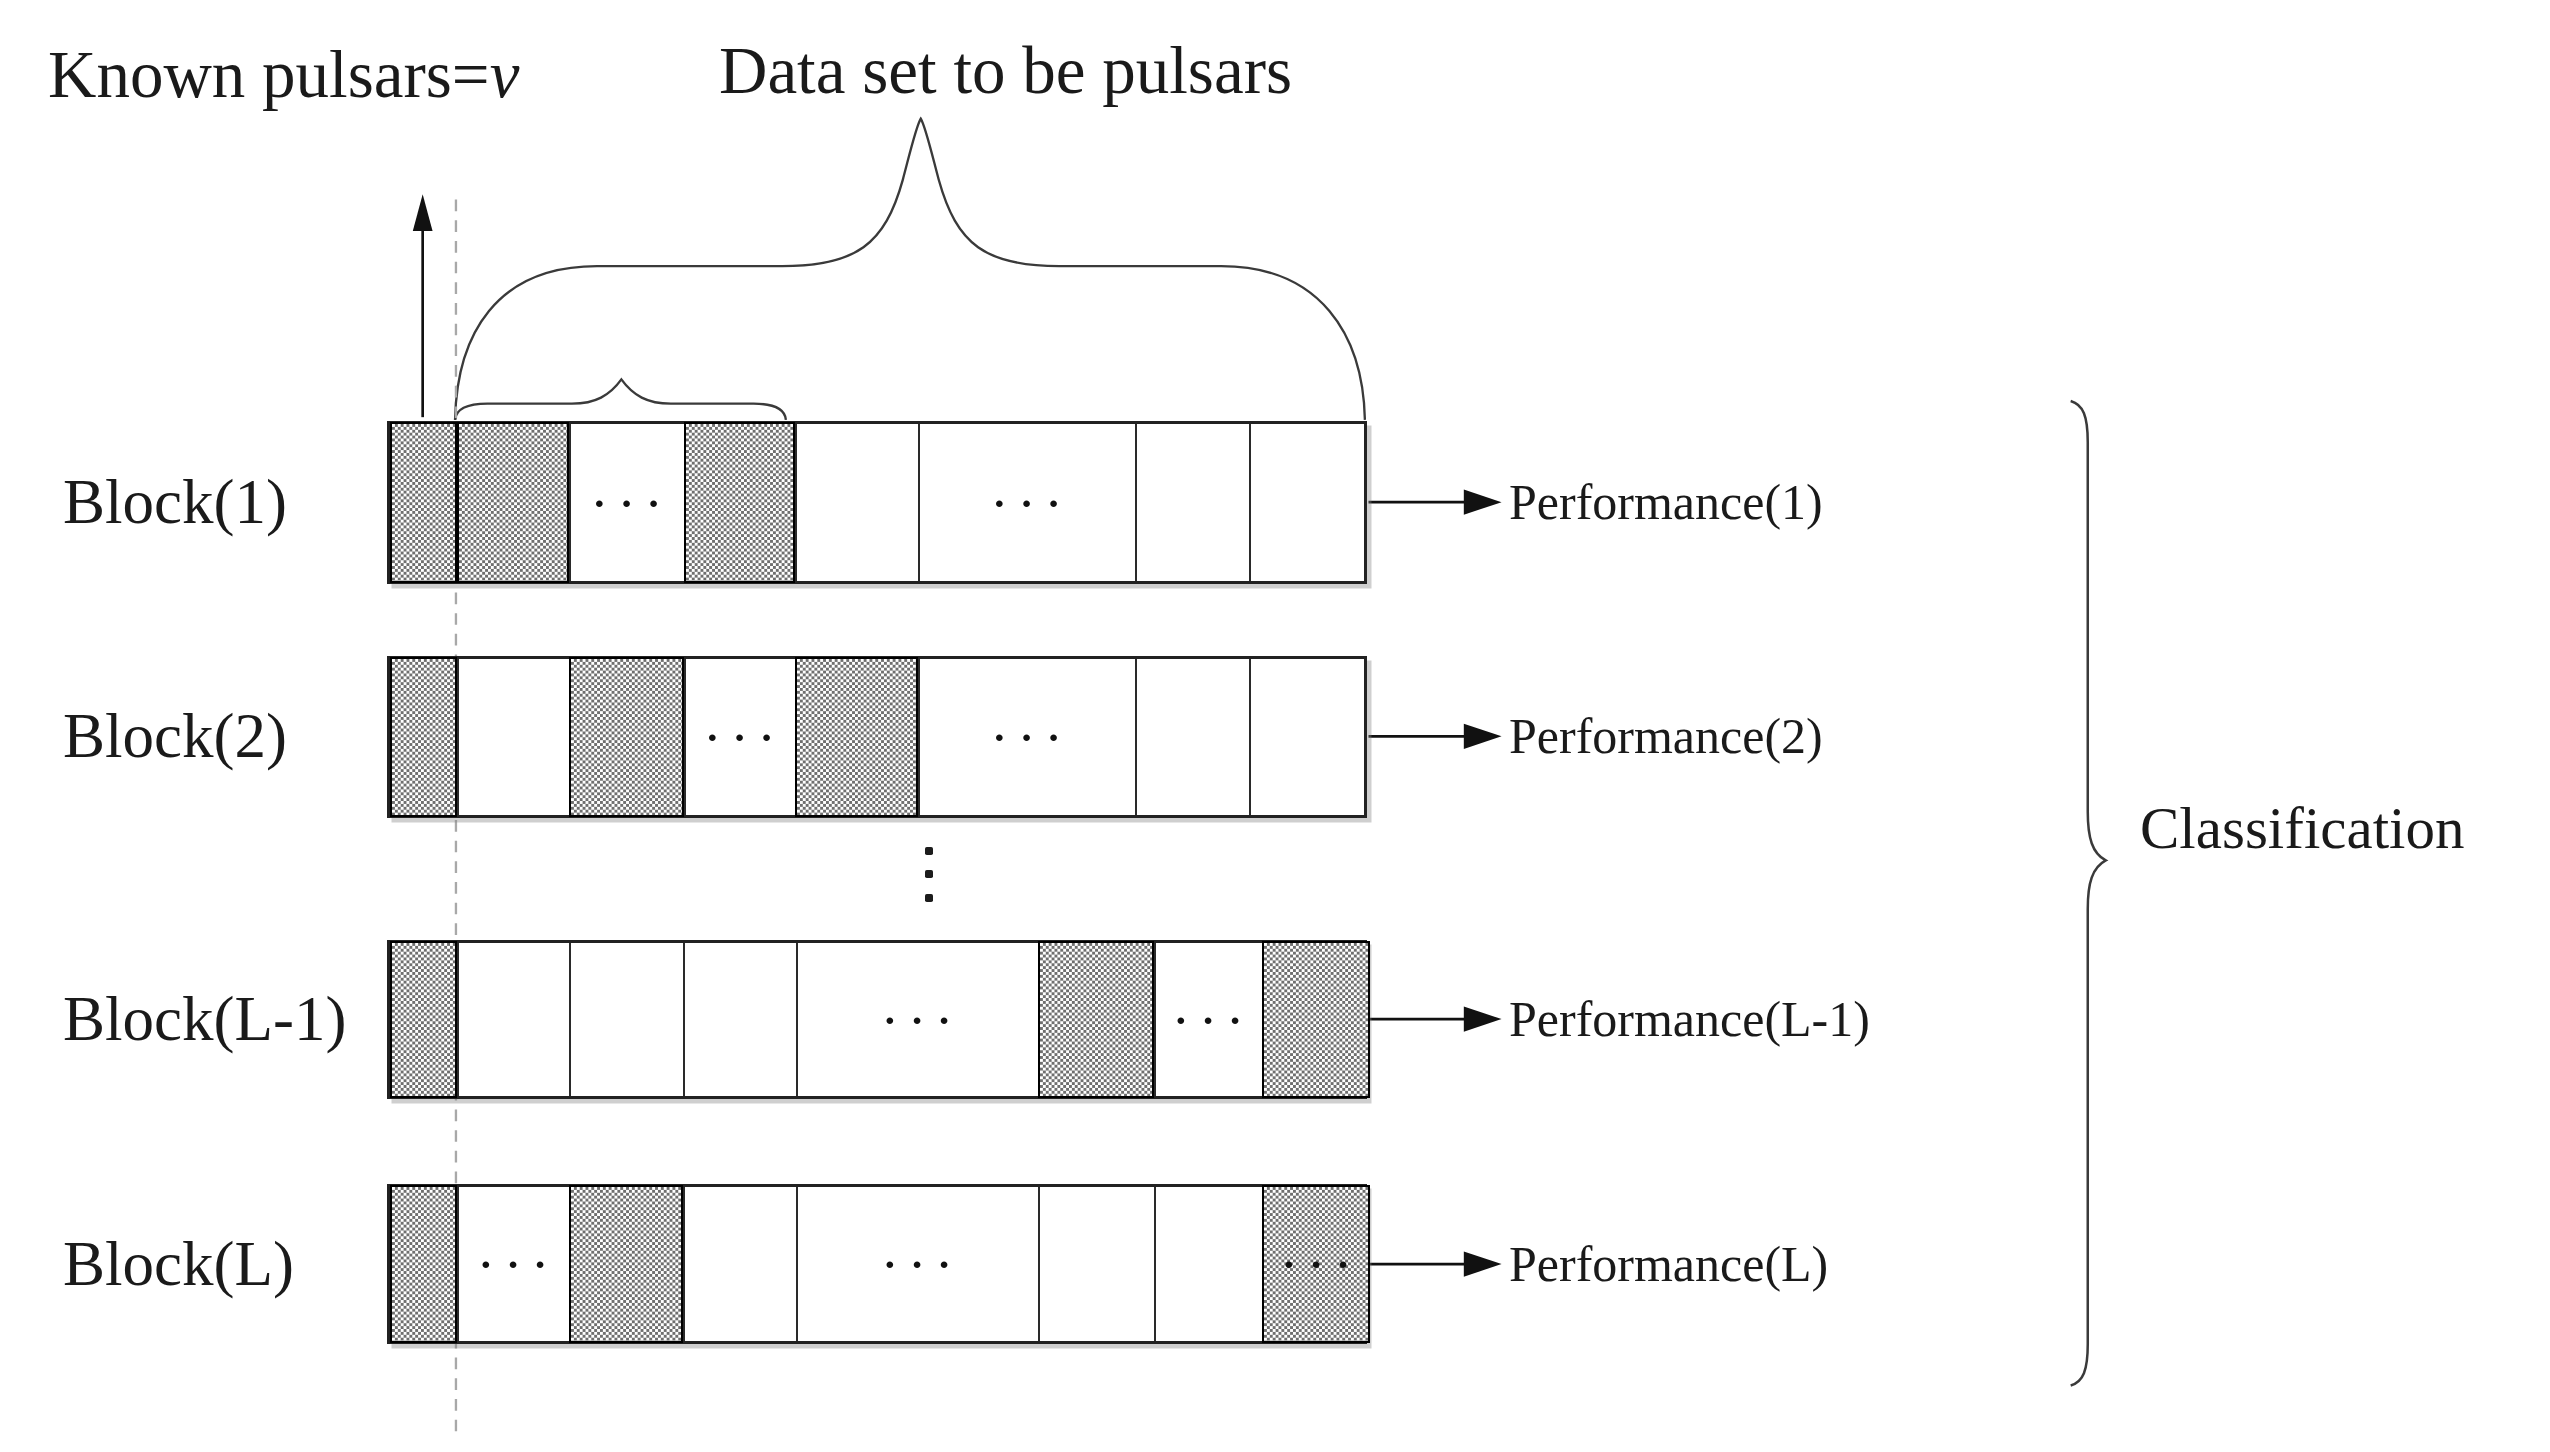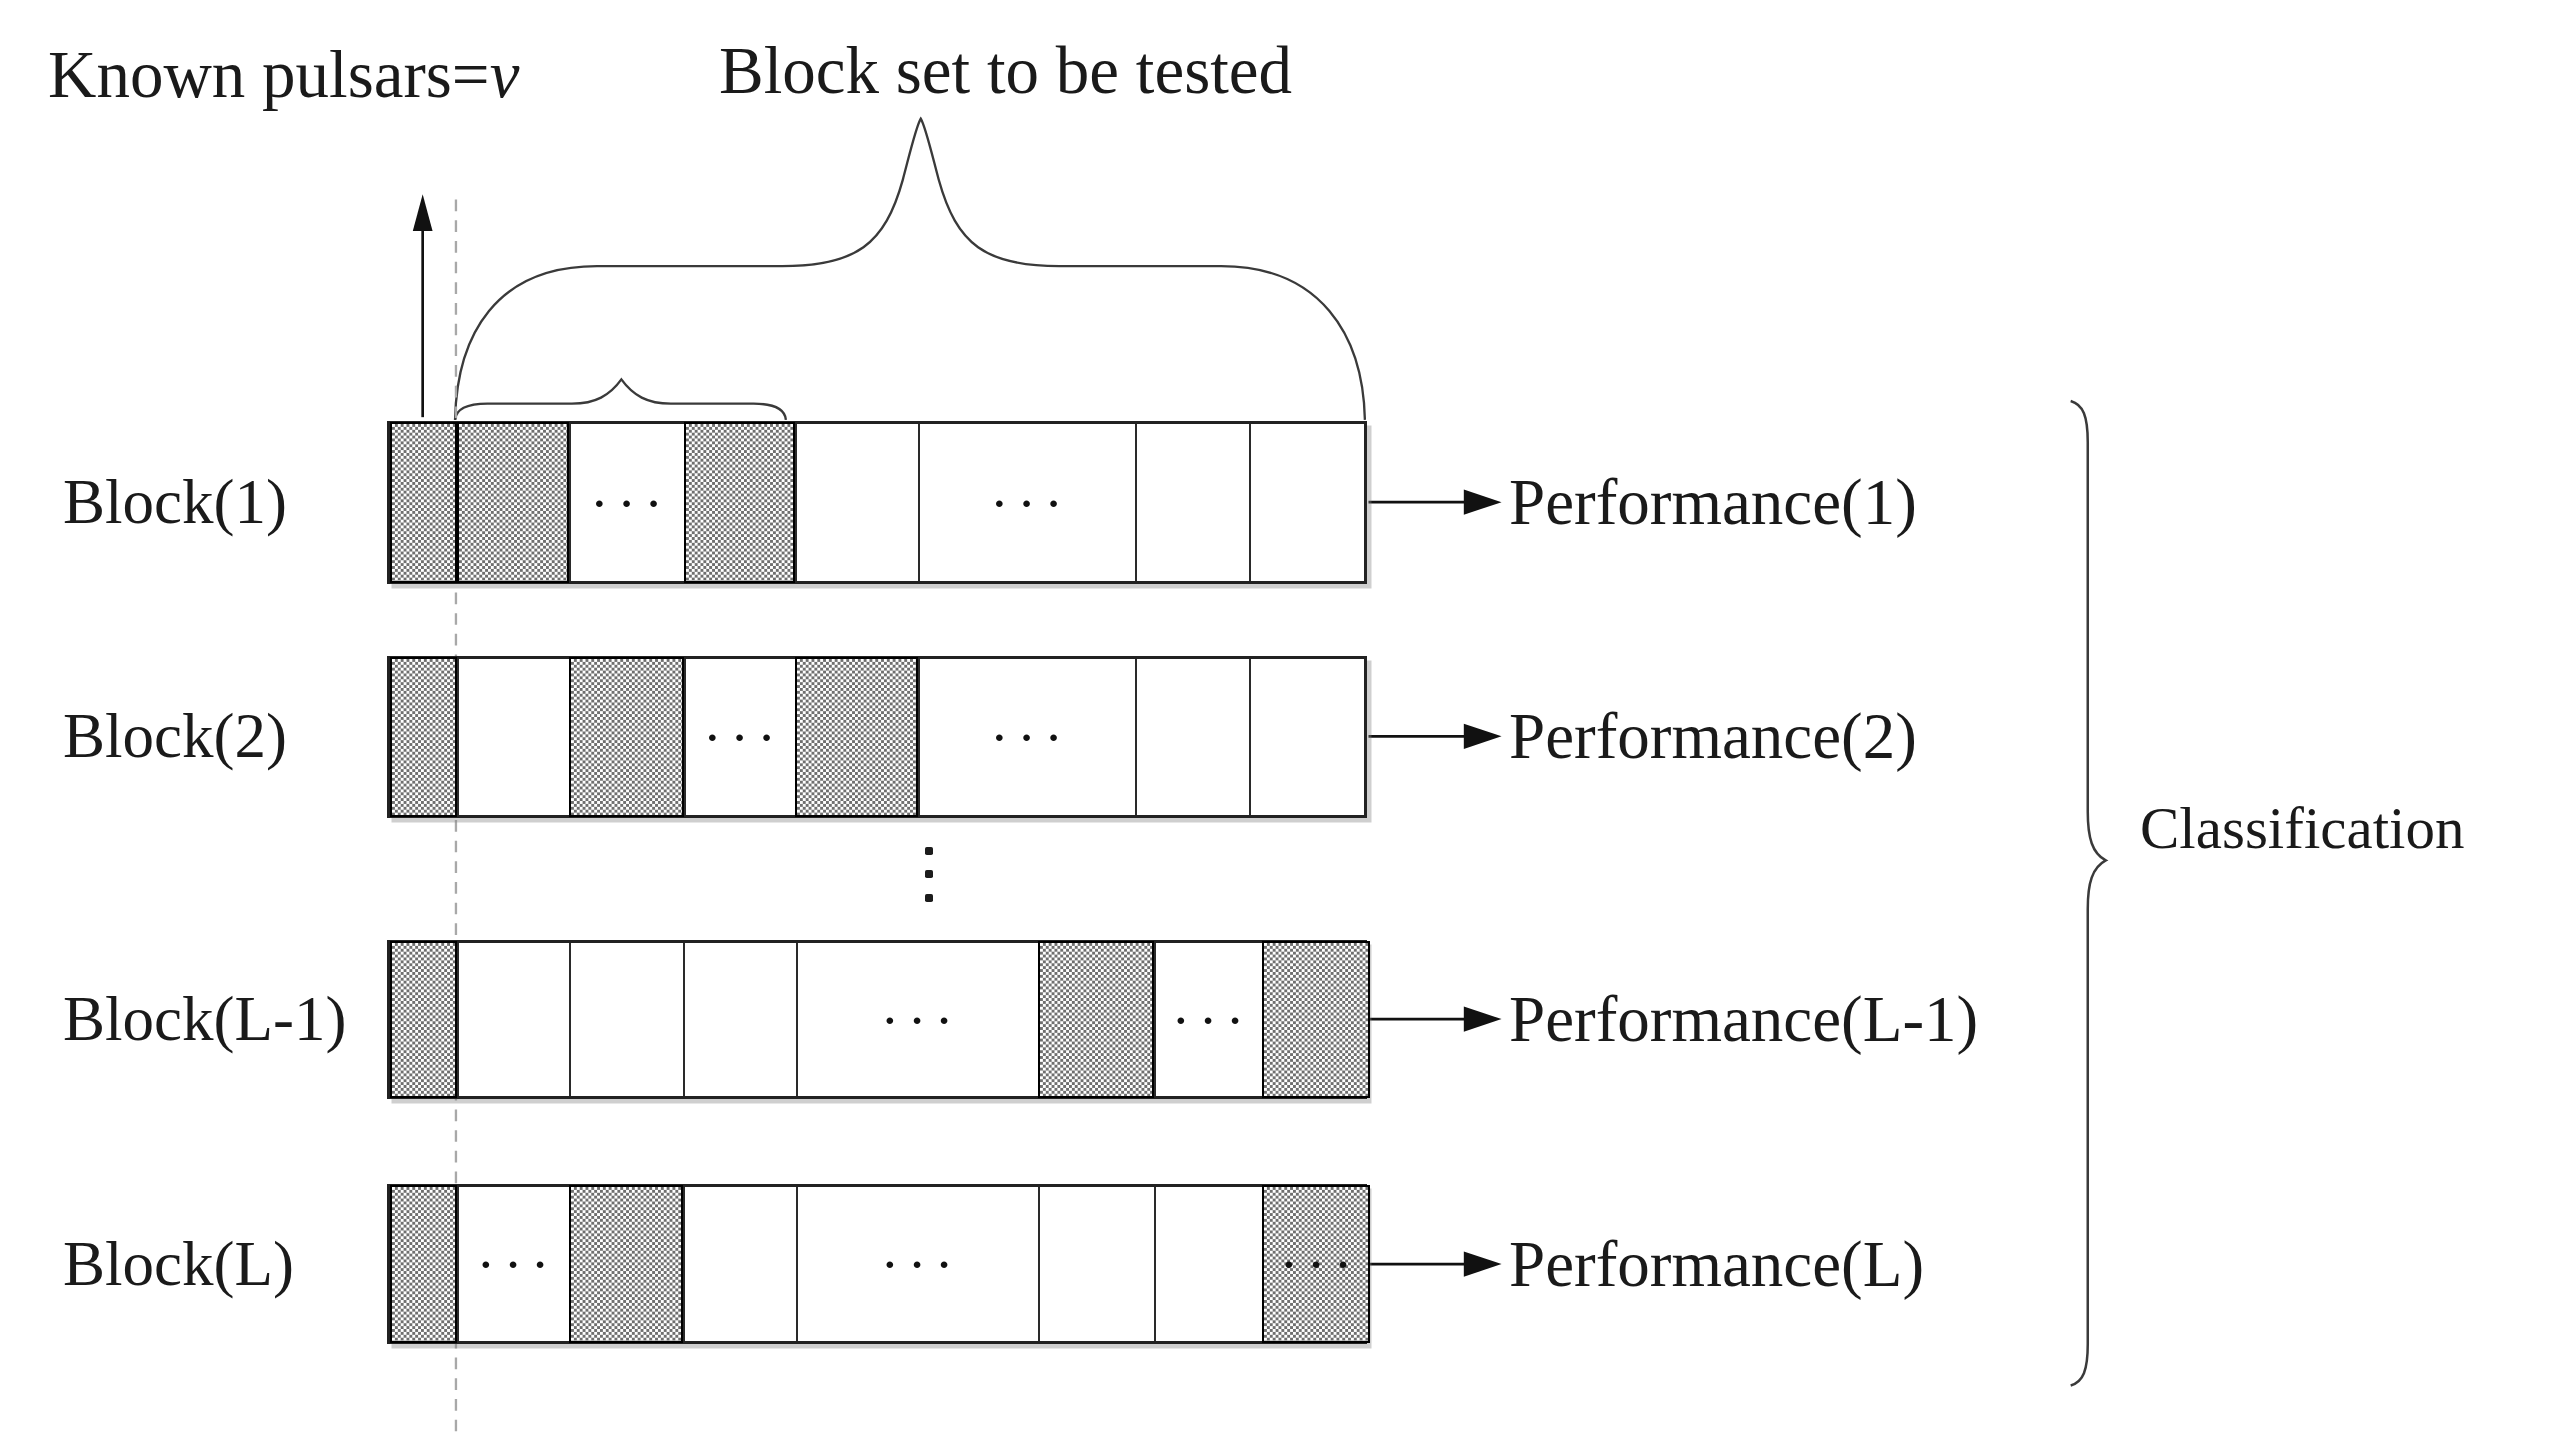--- a/index.html
+++ b/index.html
@@ -5,21 +5,21 @@
   html,body{margin:0;padding:0;background:#fff;}
   #canvas{
     position:relative;width:2550px;height:1452px;background:#ffffff;
     font-family:Liberation Serif, serif;color:#1a1a1a;overflow:hidden;
   }
   .lbl{position:absolute;white-space:nowrap;color:#1a1a1a;}
   .lbl-top{font-size:67px;}
   .lbl-batch{font-size:65px;}
   .var-italic{font-style:italic;}
   .block-label{font-size:63px;transform:translateY(-50%);}
-  .perf-label{font-size:65px;transform:translateY(-50%);}
+  .perf-label{font-size:50px;transform:translateY(-50%);}
   .class-label{font-size:59px;line-height:94px;}
   svg.layer{position:absolute;left:0;top:0;z-index:1;}
   .row{
     position:absolute;box-sizing:border-box;border:3.1px solid #222;background:#fff;
     box-shadow:4.5px 4.5px 0 rgba(128,128,128,0.38);z-index:2;
   }
   .cell{position:absolute;top:0;bottom:0;box-sizing:border-box;}
   .cell.sep{border-left:2.2px solid #2a2a2a;}
   .cell.shaded{
     background-color:#fff;
@@ -62,21 +62,21 @@
         <polygon points="1670,1133.5 1628,1119.5 1628,1147.5" fill="#111"></polygon>
         <line x1="1522" y1="1406" x2="1646" y2="1406" stroke="#111" stroke-width="3"></line>
         <polygon points="1670,1406 1628,1392 1628,1420" fill="#111"></polygon>
       </g>
   </svg>
 
   <div class="lbl lbl-top" style="left:48px;top:36px;">
     <span>Known pulsars=</span><span class="var-italic">v</span>
   </div>
 
-  <div class="lbl lbl-top" style="left:719px;top:32px;">Block set to be tested</div>
+  <div class="lbl lbl-top" style="left:719px;top:32px;">Data set to be pulsars</div>
 
 
   <div id="rows-host">
       <div class="lbl block-label" style="left: 63px; top: 502px;">Block(1)</div>
       <div class="row" style="left: 387px; top: 421px; width: 980px; height: 163px;">
         <div class="cell shaded" style="left: 0px; width: 67px;"></div>
         <div class="cell sep shaded" style="left: 67px; width: 112px;"></div>
         <div class="cell sep" style="left: 179px; width: 115px;"></div>
         <div class="dots" style="left: 179px; width: 115px;">···</div>
         <div class="cell sep shaded" style="left: 294px; width: 111px;"></div>

